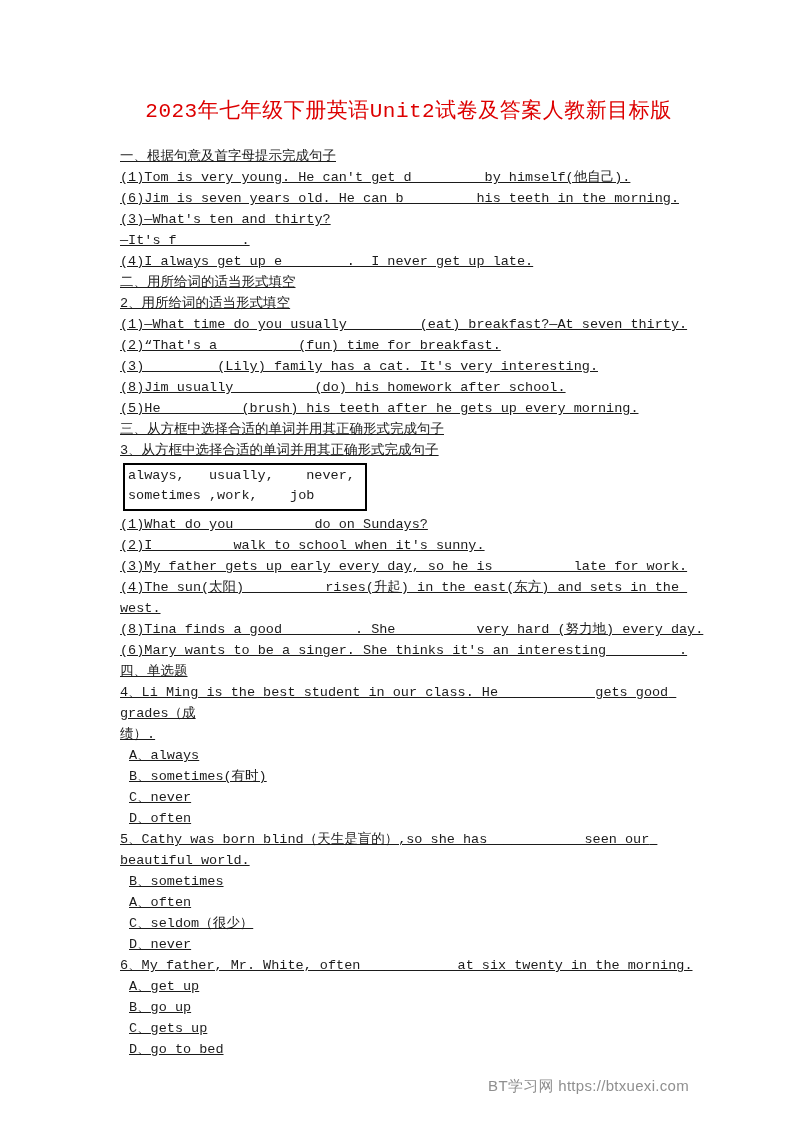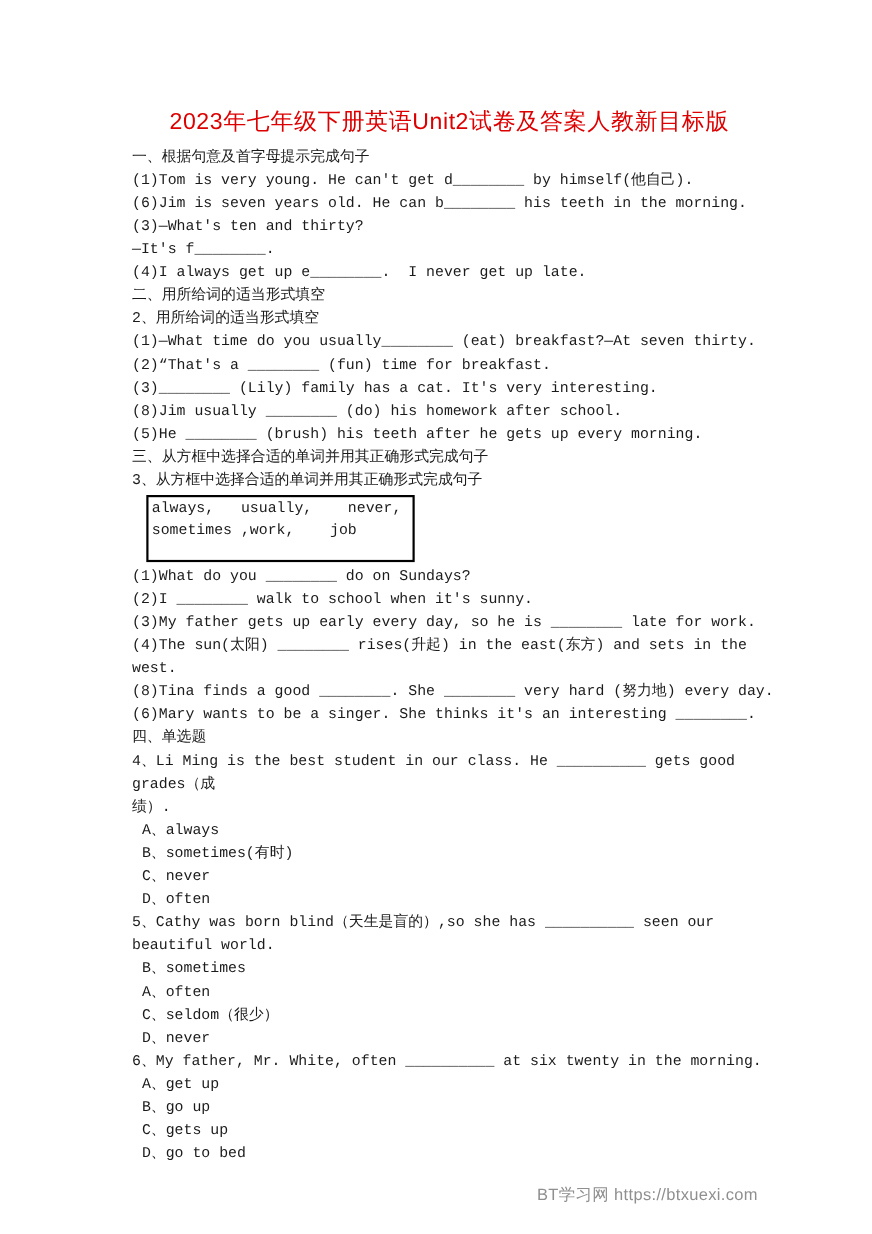--- a/index.html
+++ b/index.html
@@ -6,45 +6,46 @@
   .page {
     position: relative;
     width: 793px;
     height: 1122px;
     background: #ffffff;
     overflow: hidden;
     font-family: "Liberation Mono", "DejaVu Sans Mono", monospace;
   }
   .title {
     padding-top: 96px;
-    margin: 0 0 9px 0;
+    margin: 0 0 22px 0;
     text-align: center;
     color: #dd0000;
-    font-family: Liberation Sans, sans-serif;
+    font-family: Liberation Mono, monospace;
     font-size: 21px;
     font-weight: 500;
     letter-spacing: 0.5px;
     padding-left: 24px;
   }
   .doc-body {
     padding: 0 80px 0 120px;
     color: #1b1b1b;
     font-size: 13.5px;
   }
   .line {
     line-height: 21px;
     white-space: pre-wrap;
+    text-decoration: underline;
   }
   .option { padding-left: 9px; }
   .box-wrap { line-height: 0; margin: 2px 0 3px 0; }
   .word-box {
     display: inline-block;
     border: 2px solid #000000;
-    margin-left: 13px;
-    padding: 1px 10px 16px 3px;
+    margin-left: 3px;
+    padding: 1px 10px 3px 3px;
   }
   .box-line {
     line-height: 20px;
     white-space: pre;
     font-size: 13.5px;
     color: #1b1b1b;
   }
   .footer {
     position: absolute;
     bottom: 26px;

